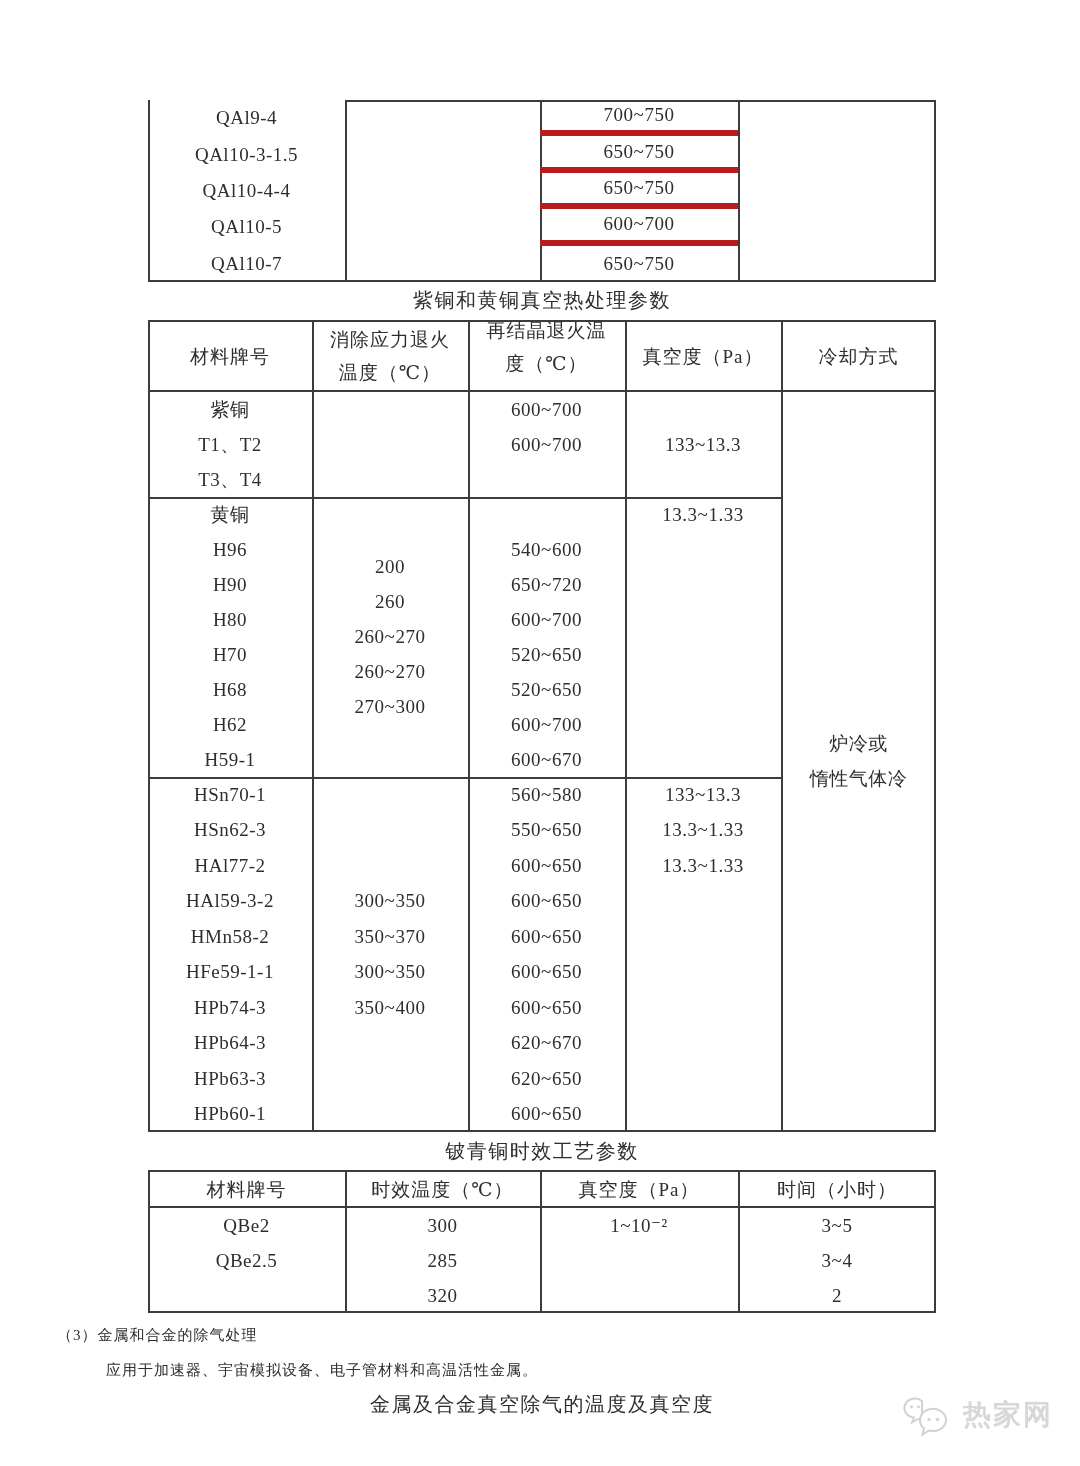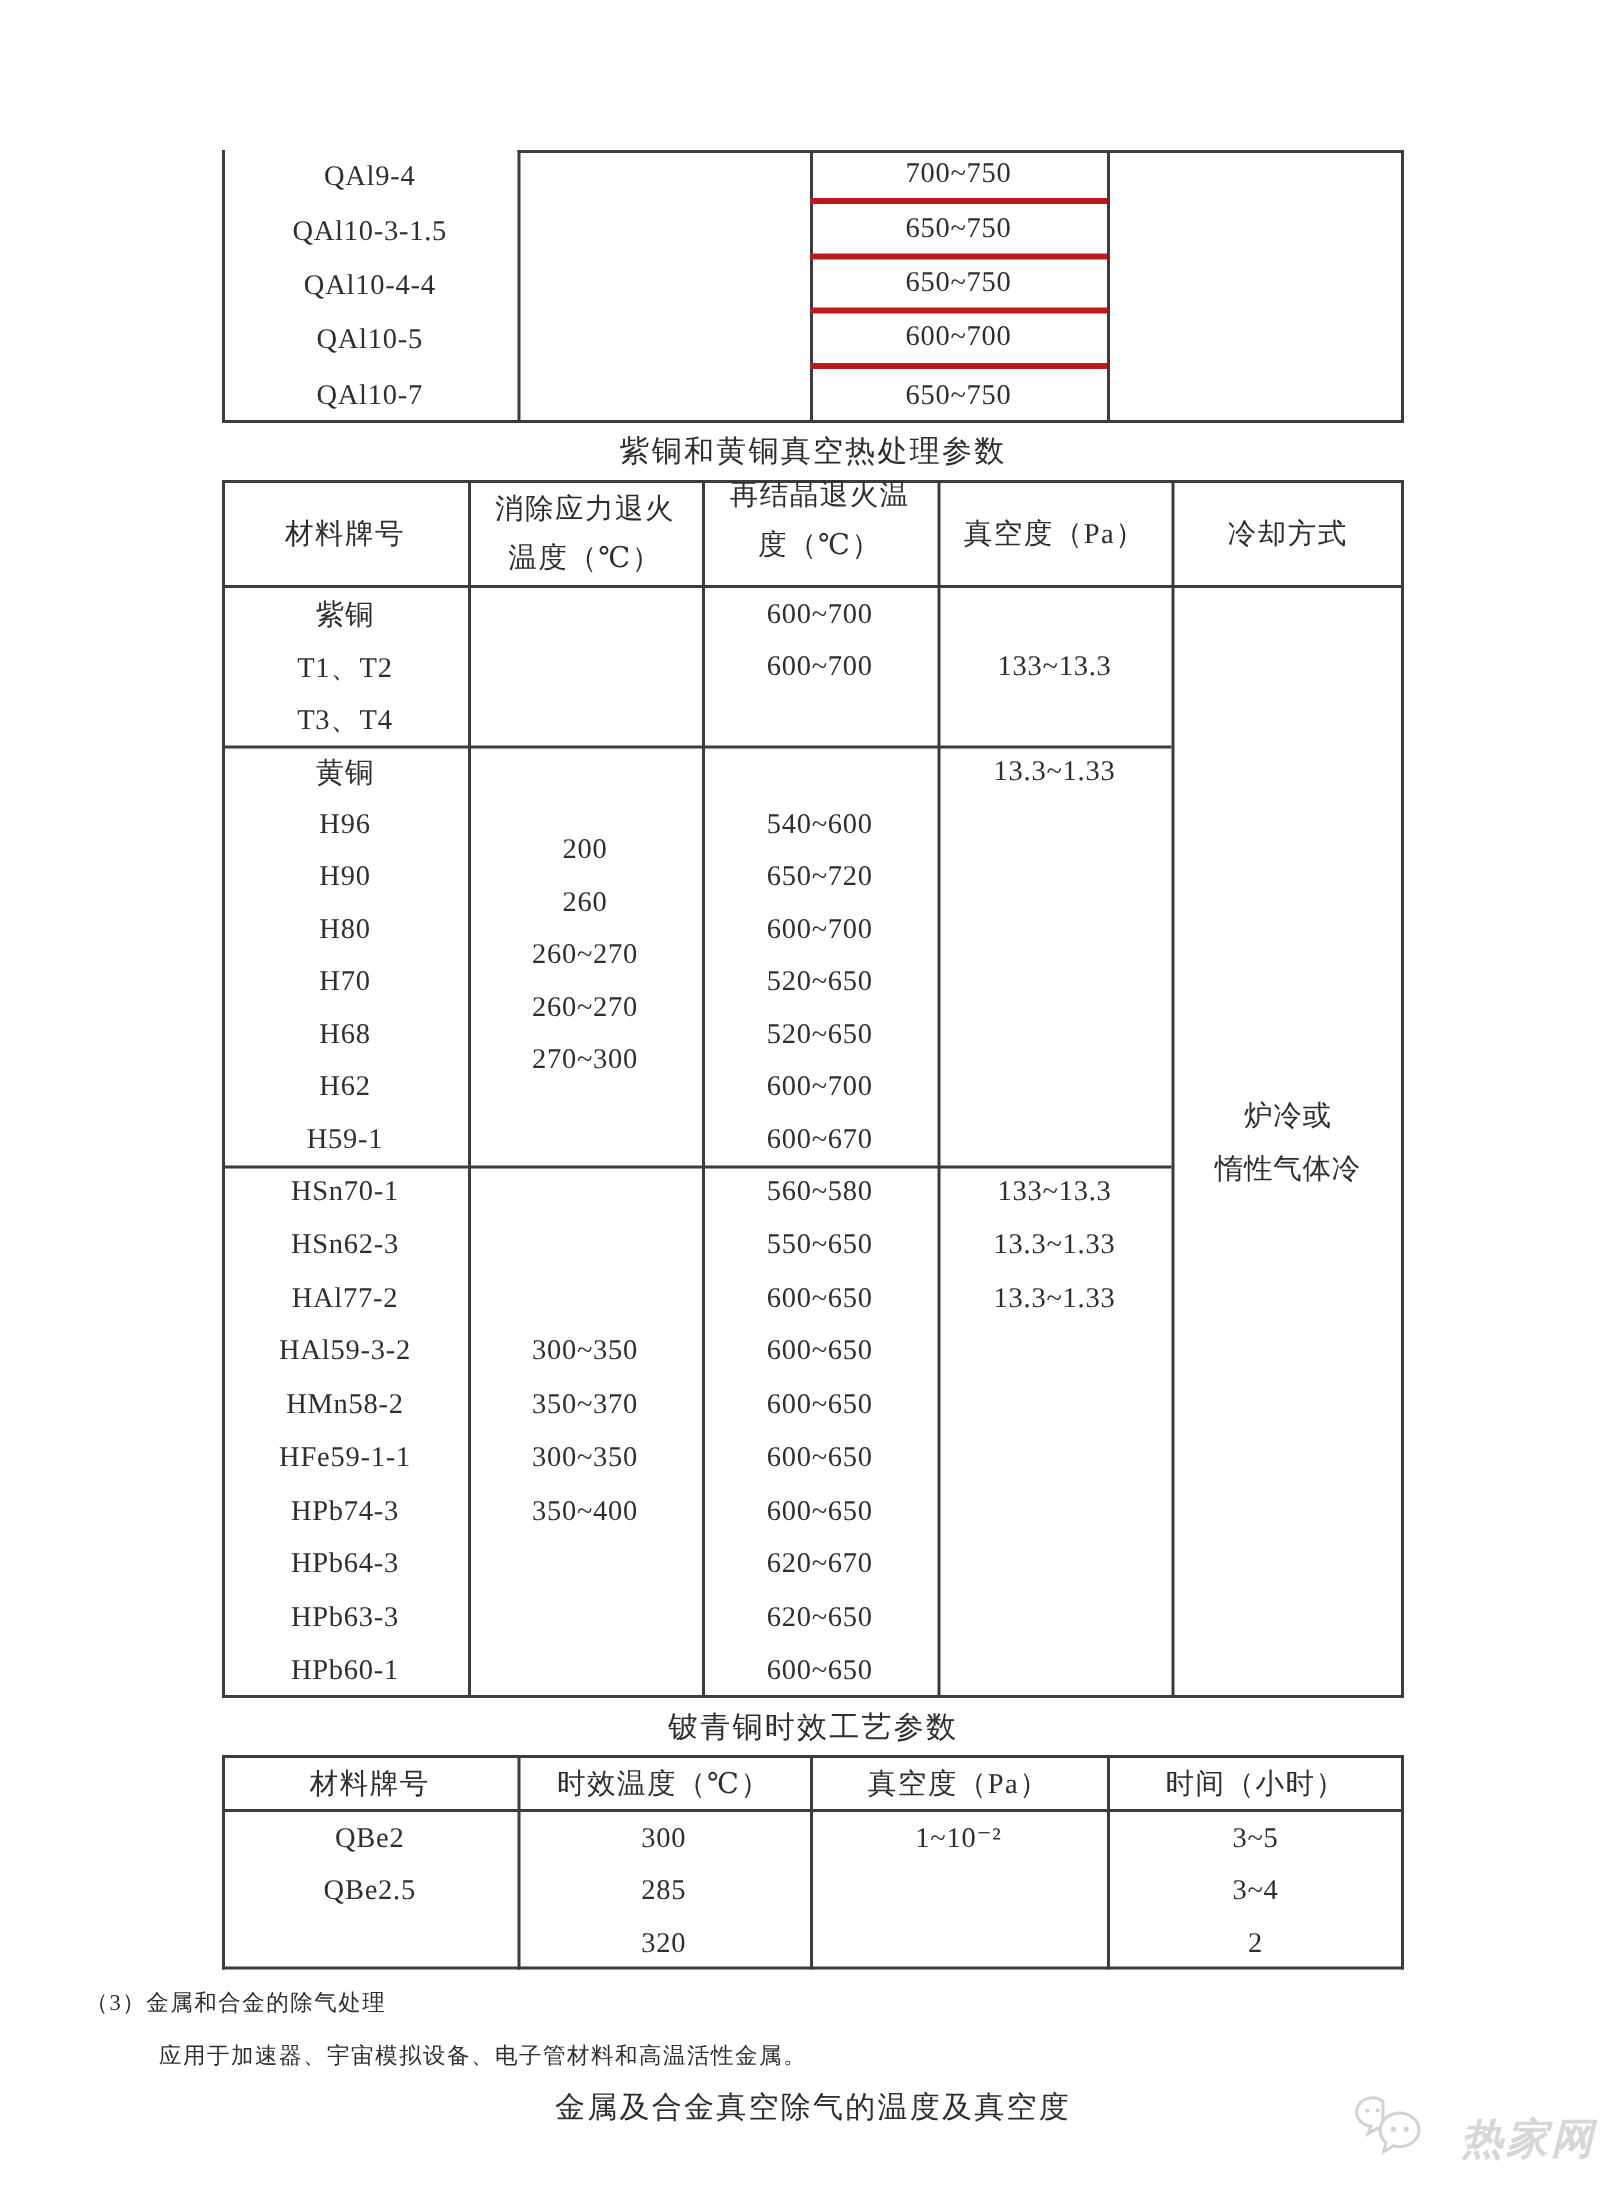--- a/index.html
+++ b/index.html
@@ -12,32 +12,32 @@
   .tbl{position:absolute;}
   .vline{position:absolute;top:0;width:2px;background:#3c3c3c;}
   .hline{position:absolute;height:2px;background:#3c3c3c;}
   .ln{height:35px;display:flex;align-items:center;justify-content:center;
       font-size:19px;letter-spacing:.5px;white-space:nowrap;}
   .ln3{height:35.5px;}
   .fline{height:36.4px;display:flex;align-items:center;justify-content:center;
          font-size:19px;letter-spacing:.5px;}
   .fcell{height:36.4px;display:flex;align-items:center;justify-content:center;
          font-size:19px;letter-spacing:.5px;box-sizing:border-box;}
-  .fb{border-bottom:4px solid #b91c1c;}
+  .fb{border-bottom:6px solid #b91c1c;}
   .col{display:flex;flex-direction:column;}
   .col.vcenter{justify-content:center;}
   .section{display:flex;}
   .hcell{position:absolute;display:flex;flex-direction:column;align-items:center;
          justify-content:center;font-size:19px;letter-spacing:1px;}
   .hcell div{line-height:33px;}
   .caption{position:absolute;left:148px;width:788px;text-align:center;
            font-size:20px;letter-spacing:1.5px;}
   .bodytext{position:absolute;font-size:15px;letter-spacing:1px;white-space:nowrap;}
   
-  .watermark{position:absolute;left:902px;top:1396px;display:flex;align-items:flex-end;gap:20px;font-style:italic;}
+  .watermark{position:absolute;left:902px;top:1396px;display:flex;align-items:flex-start;gap:9px;}
   .wm-text{font-size:28px;font-weight:bold;color:#d7d7d7;letter-spacing:2px;
            text-shadow:1px 1px 0 #ffffff;}
 </style>
 </head>
 <body>
 
 <div class="page">
 
   <div class="tbl" style="left:148px;top:100px;width:788px;height:182px;">
     <div class="vline" style="left:0;height:182px;"></div>

